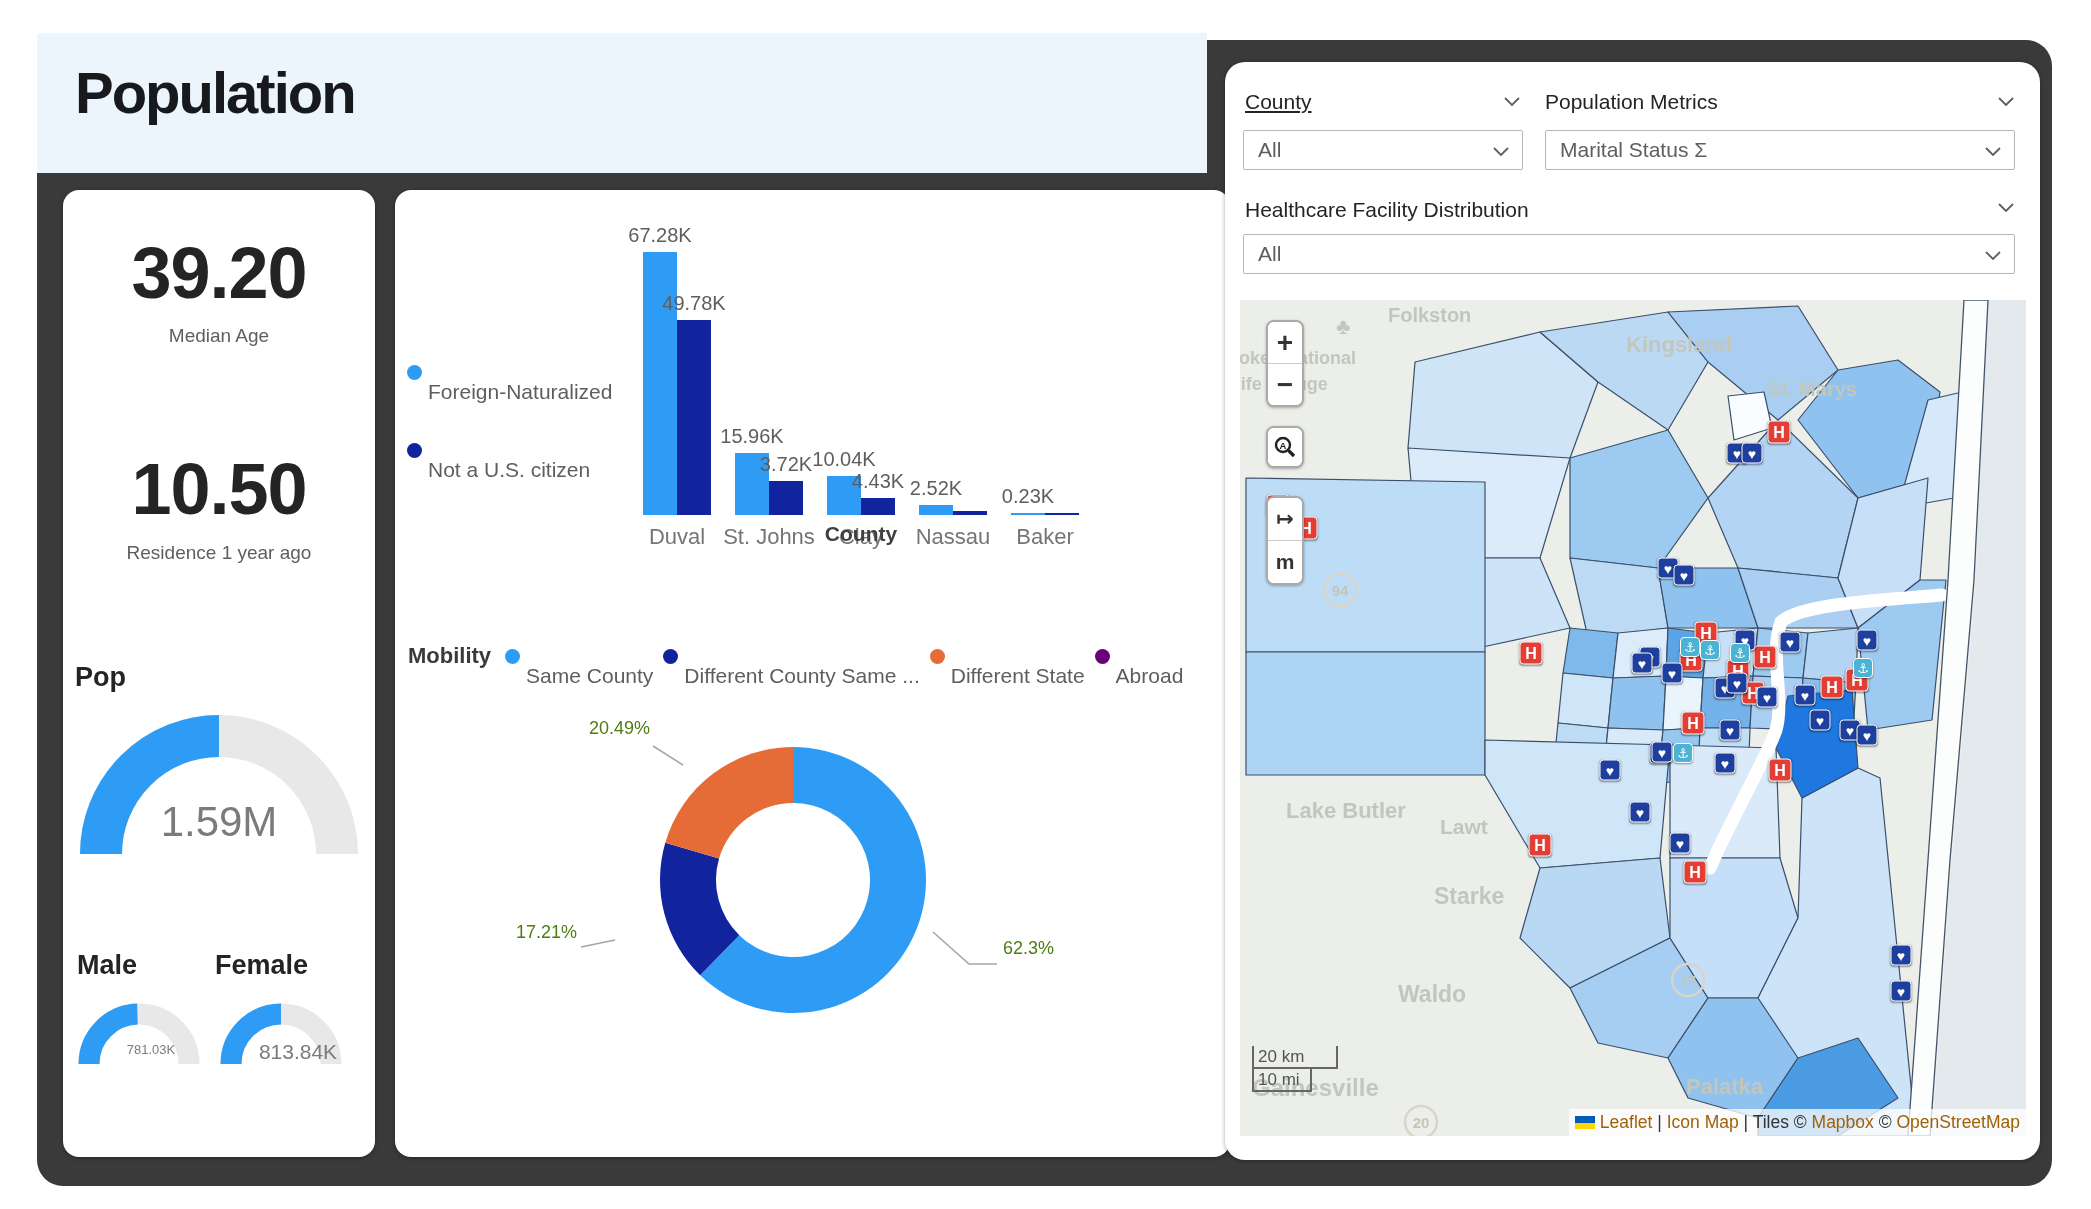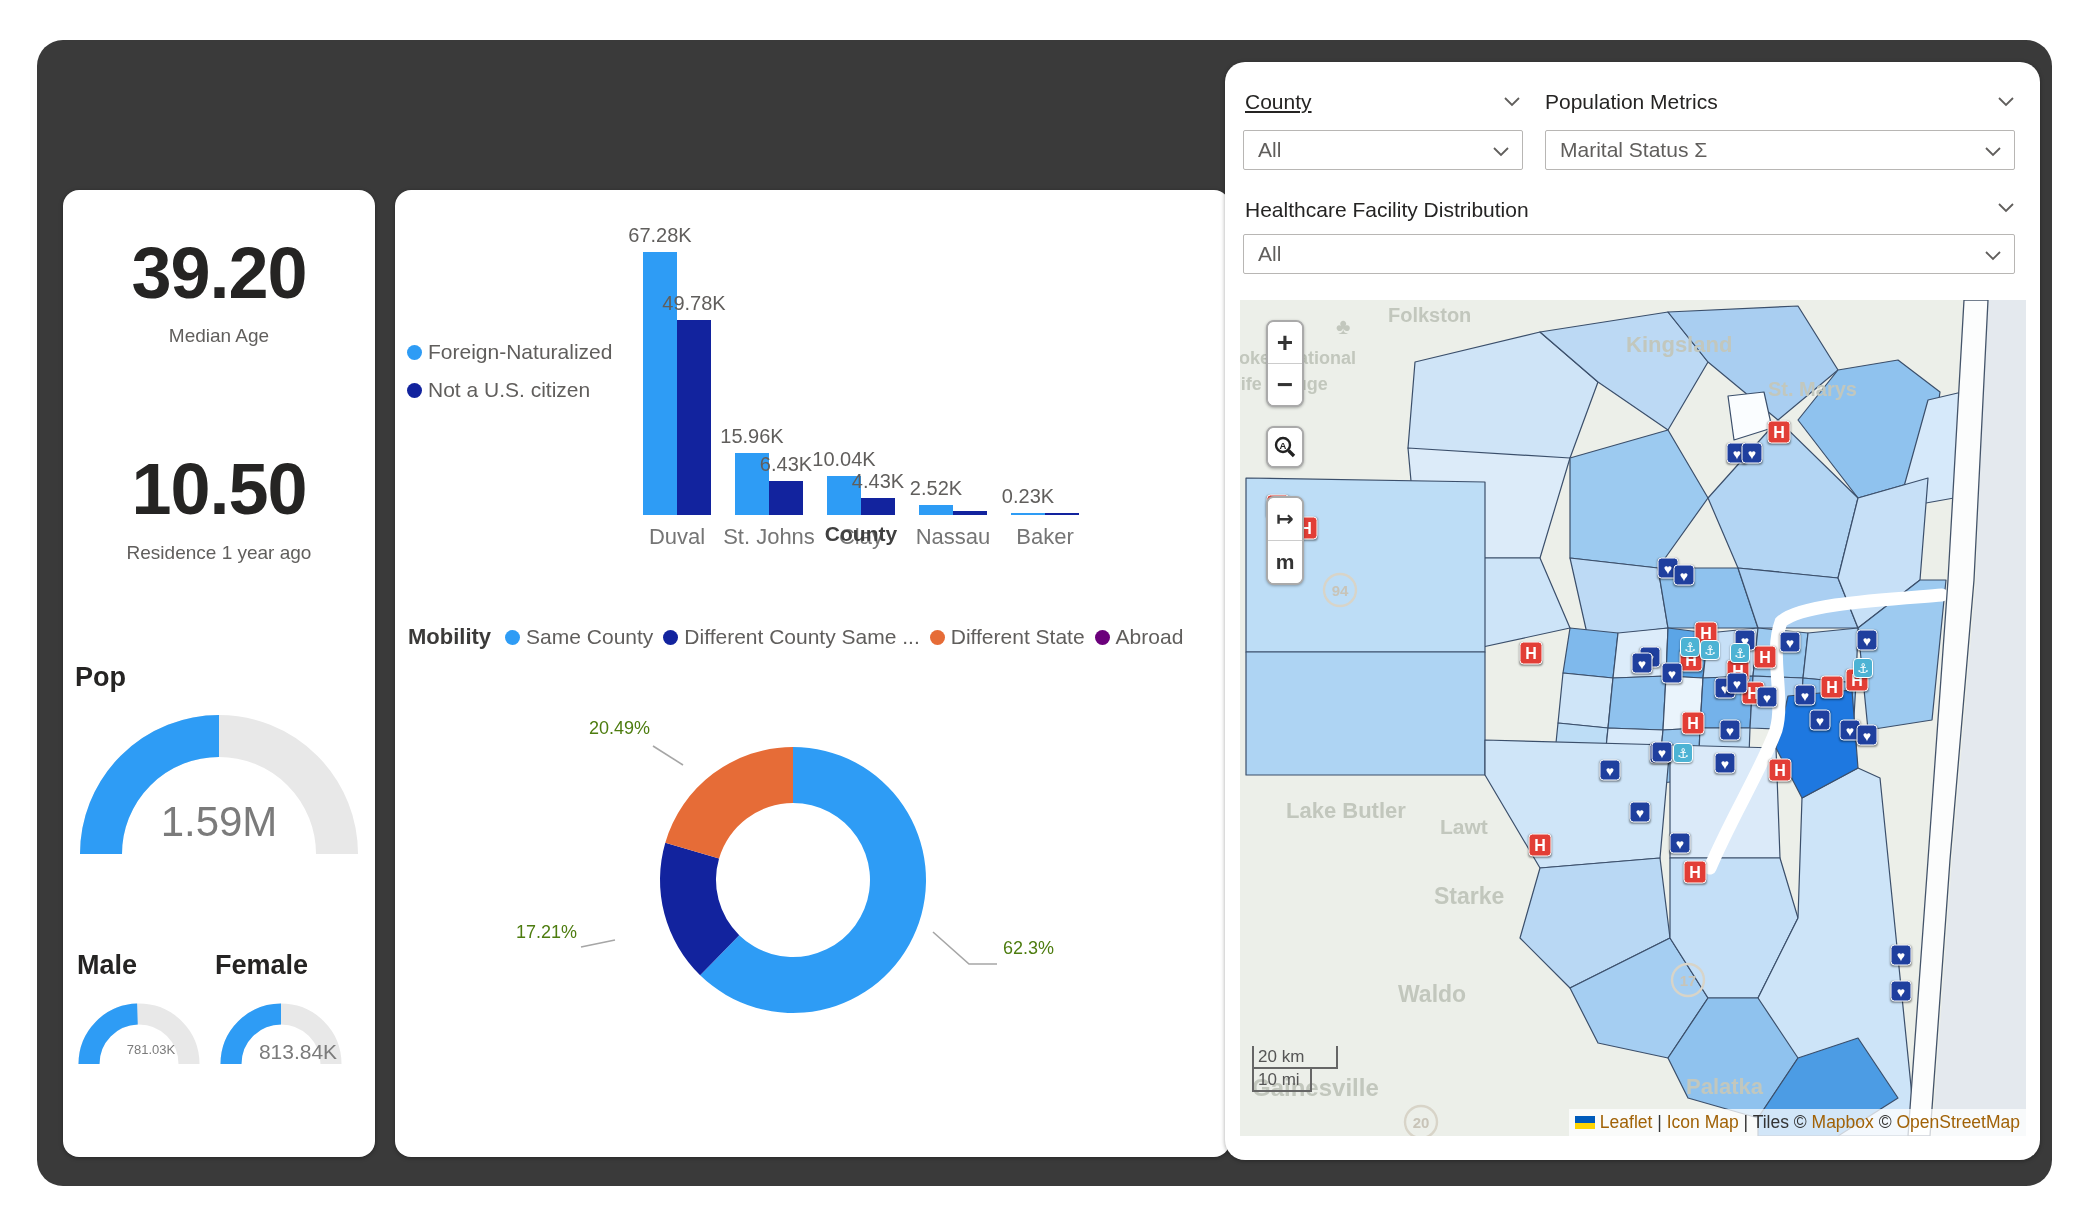--- a/index.html
+++ b/index.html
@@ -15,21 +15,21 @@
   #right-panel{left:1225px;top:62px;width:815px;height:1098px;border-radius:20px;}
   
   .kpi-value{position:absolute;left:0;width:100%;text-align:center;font-size:72px;font-weight:bold;color:#252423;letter-spacing:-1px;}
   .kpi-label{position:absolute;left:0;width:100%;text-align:center;font-size:19px;color:#605e5c;}
   .gauge-title{position:absolute;font-size:27px;font-weight:bold;color:#252423;}
   .gauge-value{position:absolute;text-align:center;color:#7b7b7b;}
   
   #bar-legend{position:absolute;left:12px;top:150px;}
   .leg-row{display:flex;align-items:center;margin-bottom:14px;}
   .leg-dot{width:15px;height:15px;border-radius:50%;margin-right:6px;flex:none;}
-  .leg-text{font-size:21px;color:#605e5c;white-space:nowrap;}
+  .leg-text{font-size:21px;color:#605e5c;white-space:nowrap;margin-top:40px;}
   #bar-plot{position:absolute;left:236px;top:50px;width:460px;height:275px;}
   .bar-group{position:absolute;top:0;width:92px;height:275px;}
   .bar{position:absolute;bottom:0;}
   .bar-label{position:absolute;width:70px;text-align:center;font-size:20px;color:#605e5c;white-space:nowrap;}
   .axis-cat{position:absolute;top:284px;width:92px;text-align:center;font-size:22px;color:#757575;}
   #bar-xtitle{position:absolute;left:236px;top:332px;width:460px;text-align:center;font-size:21px;font-weight:bold;color:#404040;}
   
   #donut-legend{position:absolute;left:13px;top:434px;width:810px;display:flex;align-items:center;}
   #donut-legend .title{font-size:22px;font-weight:bold;color:#3b3a39;margin-right:14px;}
   #donut-legend .leg-row{margin:0 10px 0 0;}
@@ -57,20 +57,23 @@
   #attrib{position:absolute;right:0;bottom:0;background:rgba(255,255,255,.75);padding:3px 6px;font-size:17.5px;color:#333;display:flex;align-items:center;white-space:pre;}
   #attrib .lnk{color:#a16207;text-align:right;}
   #flag{width:20px;height:13px;margin-right:5px;display:inline-block;}
   #flag div{height:50%;}
 </style>
 </head>
 <body>
 
 <div id="stage">
   <div id="canvas"></div>
+  <div id="header">
+    <div id="page-title">Population</div>
+  </div>
 
   <div class="card" id="kpi-card">
     <div class="kpi-value" style="top:42px;">39.20</div>
     <div class="kpi-label" style="top:135px;">Median Age</div>
     <div class="kpi-value" style="top:258px;">10.50</div>
     <div class="kpi-label" style="top:352px;">Residence 1 year ago</div>
 
     <div class="gauge-title" style="left:12px;top:472px;">Pop</div>
     <div id="pop-gauge" style="position:absolute;left:6px;top:512px;"><svg width="300" height="158">
           <path d="M 32 151.99999999999997 A 118 118 0 0 1 268 152" fill="none" stroke="#e8e8e8" stroke-width="42"></path>
@@ -108,21 +111,21 @@
           <div class="bar" style="left: 12px; width: 34px; height: 263px; background: rgb(46, 156, 245);"></div>
           <div class="bar-label" style="left: -6px; bottom: 268px;">67.28K</div>
           <div class="bar" style="left: 46px; width: 34px; height: 194.592px; background: rgb(18, 35, 158);"></div>
           <div class="bar-label" style="left: 28px; bottom: 199.592px;">49.78K</div>
           <div class="axis-cat" style="left: 0px;">Duval</div>
         </div>
         <div class="bar-group" style="left: 92px;">
           <div class="bar" style="left: 12px; width: 34px; height: 62.3882px; background: rgb(46, 156, 245);"></div>
           <div class="bar-label" style="left: -6px; bottom: 67.3882px;">15.96K</div>
           <div class="bar" style="left: 46px; width: 34px; height: 33.6959px; background: rgb(18, 35, 158);"></div>
-          <div class="bar-label" style="left: 28px; bottom: 38.6959px;">6.43K</div>
+          <div class="bar-label" style="left: 28px; bottom: 38.6959px;">3.72K</div>
           <div class="axis-cat" style="left: 0px;">St. Johns</div>
         </div>
         <div class="bar-group" style="left: 184px;">
           <div class="bar" style="left: 12px; width: 34px; height: 39.2467px; background: rgb(46, 156, 245);"></div>
           <div class="bar-label" style="left: -6px; bottom: 44.2467px;">10.04K</div>
           <div class="bar" style="left: 46px; width: 34px; height: 17.317px; background: rgb(18, 35, 158);"></div>
           <div class="bar-label" style="left: 28px; bottom: 22.317px;">4.43K</div>
           <div class="axis-cat" style="left: 0px;">Clay</div>
         </div>
         <div class="bar-group" style="left: 276px;">

